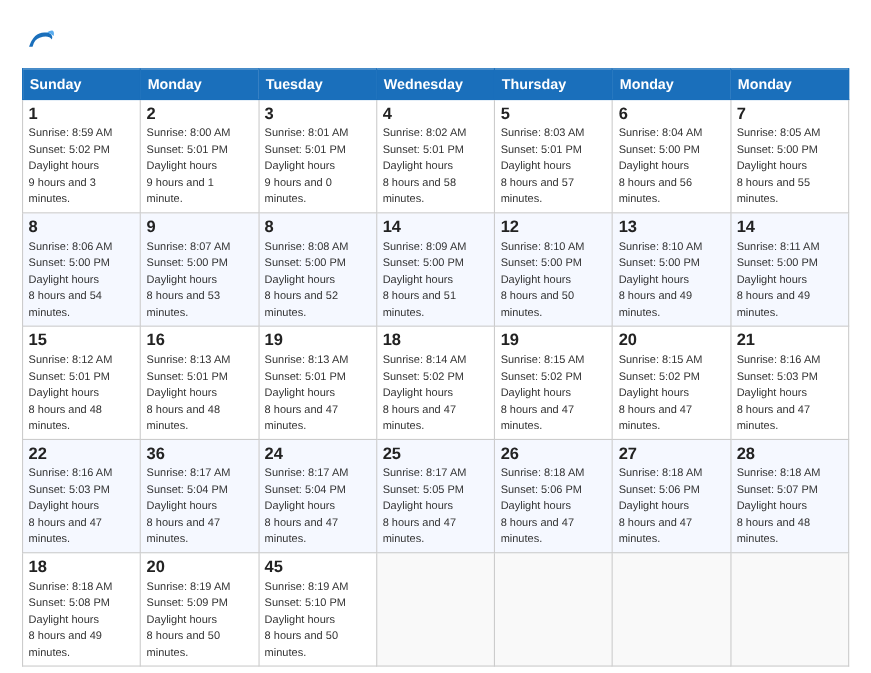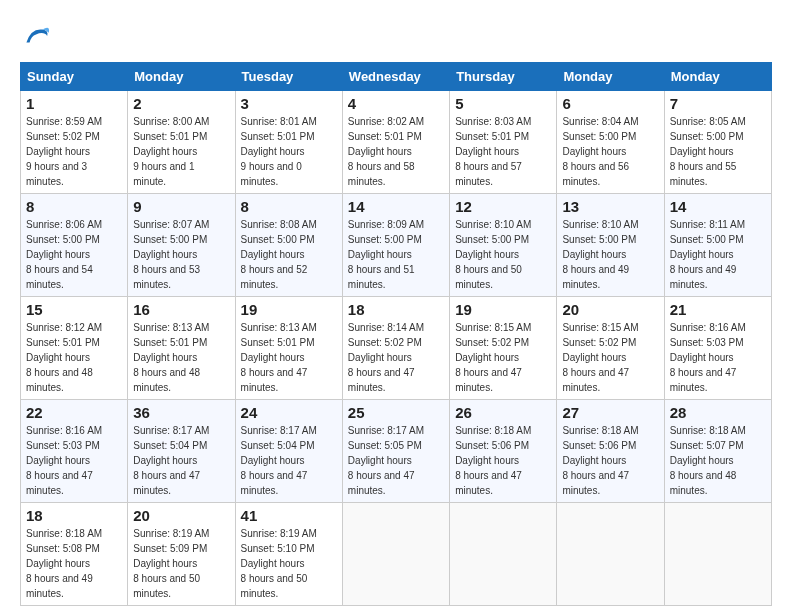--- a/index.html
+++ b/index.html
@@ -245,21 +245,21 @@
       <tr>
         <td>
         <span class="day-num">18</span>
         <span class="day-info">Sunrise: 8:18 AM<br>Sunset: 5:08 PM<br>Daylight hours<br>8 hours and 49 minutes.</span>
       </td>
         <td>
         <span class="day-num">20</span>
         <span class="day-info">Sunrise: 8:19 AM<br>Sunset: 5:09 PM<br>Daylight hours<br>8 hours and 50 minutes.</span>
       </td>
         <td>
-        <span class="day-num">41</span>
+        <span class="day-num">45</span>
         <span class="day-info">Sunrise: 8:19 AM<br>Sunset: 5:10 PM<br>Daylight hours<br>8 hours and 50 minutes.</span>
       </td>
         <td class="empty-cell"></td>
         <td class="empty-cell"></td>
         <td class="empty-cell"></td>
         <td class="empty-cell"></td>
       </tr>
     </tbody>
 </table>
 

